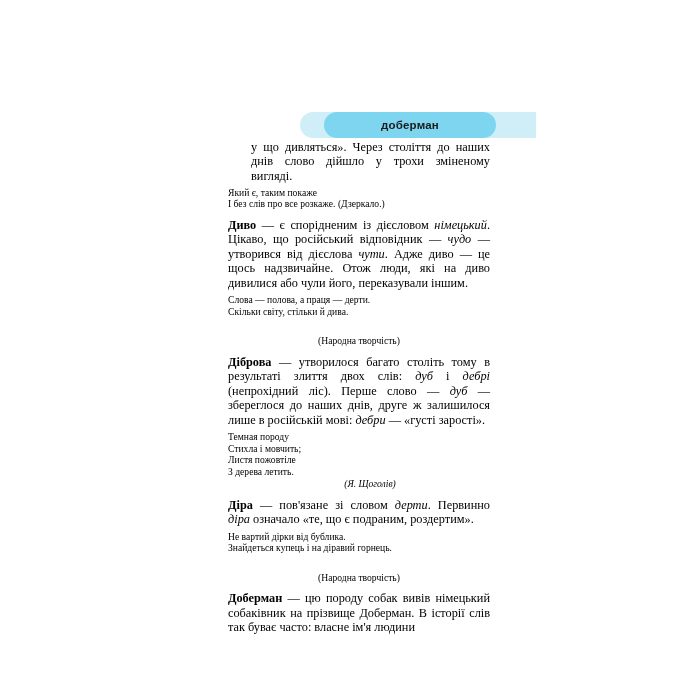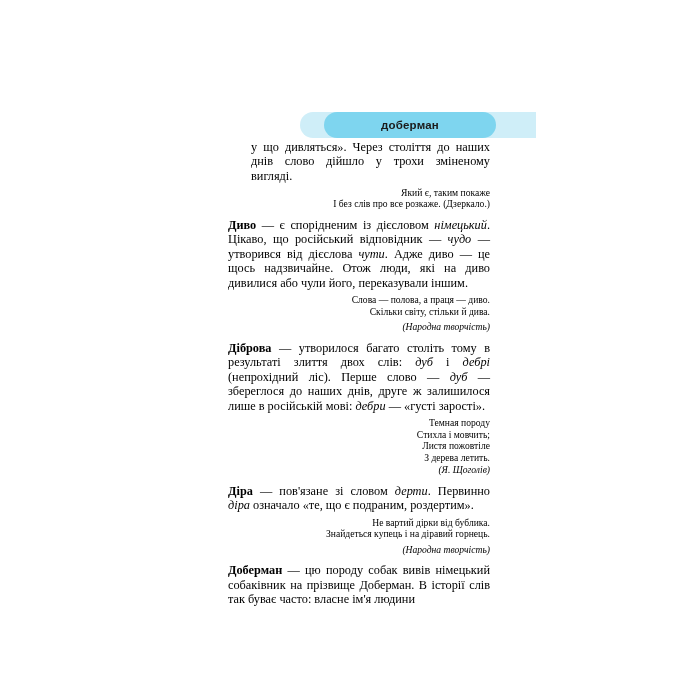--- a/index.html
+++ b/index.html
@@ -88,38 +88,37 @@
     line-height: 14.4px;
     text-align: justify;
   }
   .headword {
     font-family: "Liberation Serif", serif;
     font-weight: bold;
   }
   .verse {
     font-size: 9.6px;
     line-height: 11.6px;
-    text-align: right;
+    text-align: left;
     margin-top: 4px;
   }
   .verse div {
     white-space: nowrap;
   }
   .attrib {
     font-size: 9.6px;
     line-height: 11.6px;
-    font-style: italic;
-    text-align: right;
-    margin-top: 4px;
+    text-align: center;
+    margin-top: 18px;
   }
   .attrib-left {
     font-size: 9.6px;
     line-height: 11.6px;
     font-style: italic;
-    text-align: right;
+    text-align: center;
     margin-top: 1px;
     padding-left: 22px;
   }
   
   .folio {
     position: absolute;
     right: 0;
     top: 540px;
     width: 56px;
     height: 46px;
@@ -154,21 +153,21 @@
     <p class="body-para">у що дивляться». Через століття до наших днів слово дійшло у трохи зміненому вигляді.</p>
 
     <div class="verse">
       <div>Який є, таким покаже</div>
       <div>І без слів про все розкаже. (Дзеркало.)</div>
     </div>
 
     <div class="entry">
       <p><span class="headword">Диво</span><span> — є спорідненим із дієсловом <i>німецький</i>. Цікаво, що російський відповідник — <i>чудо</i> — утворився від дієслова <i>чути</i>. Адже диво — це щось надзвичайне. Отож люди, які на диво дивилися або чули його, переказували іншим.</span></p>
       <div class="verse">
-        <div>Слова — полова, а праця — диво.</div>
+        <div>Слова — полова, а праця — дерти.</div>
         <div>Скільки світу, стільки й дива.</div>
       </div>
       <p class="attrib">(Народна творчість)</p>
     </div>
 
     <div class="entry">
       <p><span class="headword">Діброва</span><span> — утворилося багато століть тому в результаті злиття двох слів: <i>дуб</i> і <i>дебрі</i> (непрохідний ліс). Перше слово — <i>дуб</i> — збереглося до наших днів, друге ж залишилося лише в російській мові: <i>дебри</i> — «густі зарості».</span></p>
       <div class="verse">
         <div>Темная породу</div>
         <div>Стихла і мовчить;</div>

